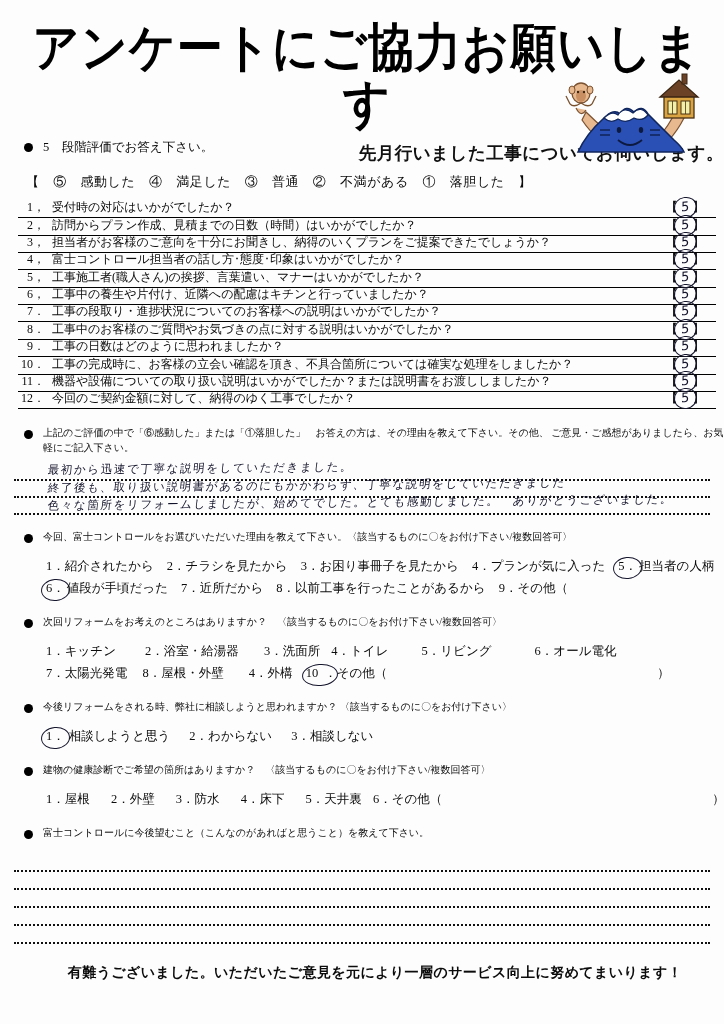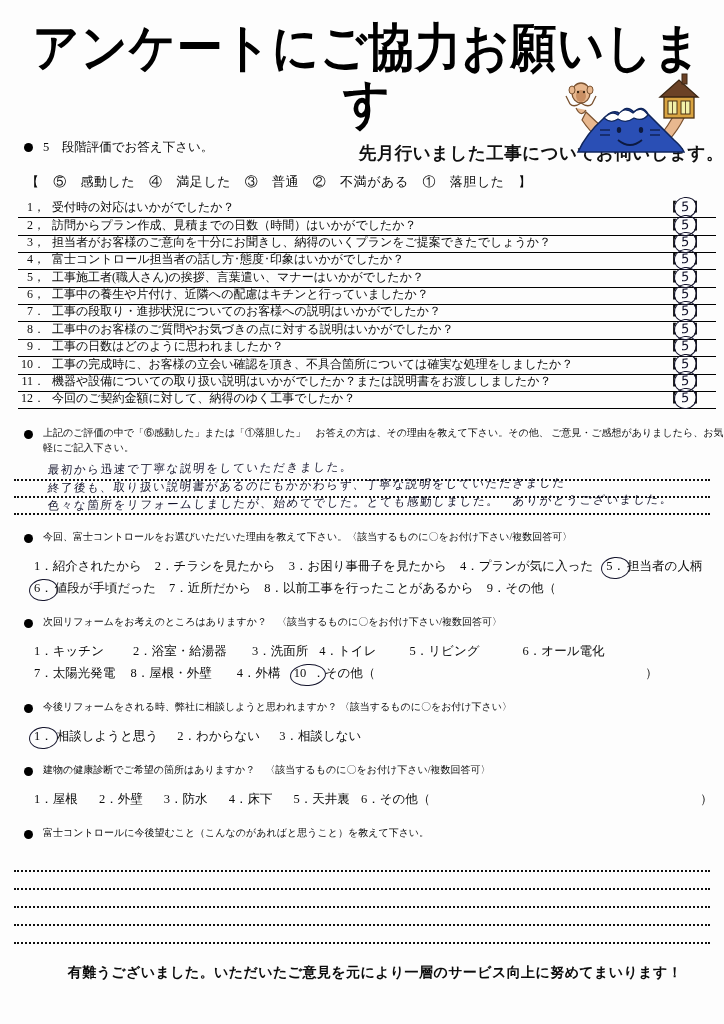--- a/index.html
+++ b/index.html
@@ -165,21 +165,21 @@
     color: #13132b;
     white-space: nowrap;
     transform: skewX(-6deg) rotate(-0.6deg);
     z-index: 3;
   }
 
   
   .section { margin-top: 14px; }
   .choices {
     margin-top: 12px;
-    padding-left: 34px;
+    padding-left: 46px;
     font-size: 12.5px;
     line-height: 1.75;
   }
   .choice-row { white-space: nowrap; position: relative; }
   .opt { position: relative; display: inline-block; margin-right: 10px; }
   .opt.circled::before {
     content: "";
     position: absolute;
     left: -5px; top: 50%;
     width: 27px; height: 20px;

